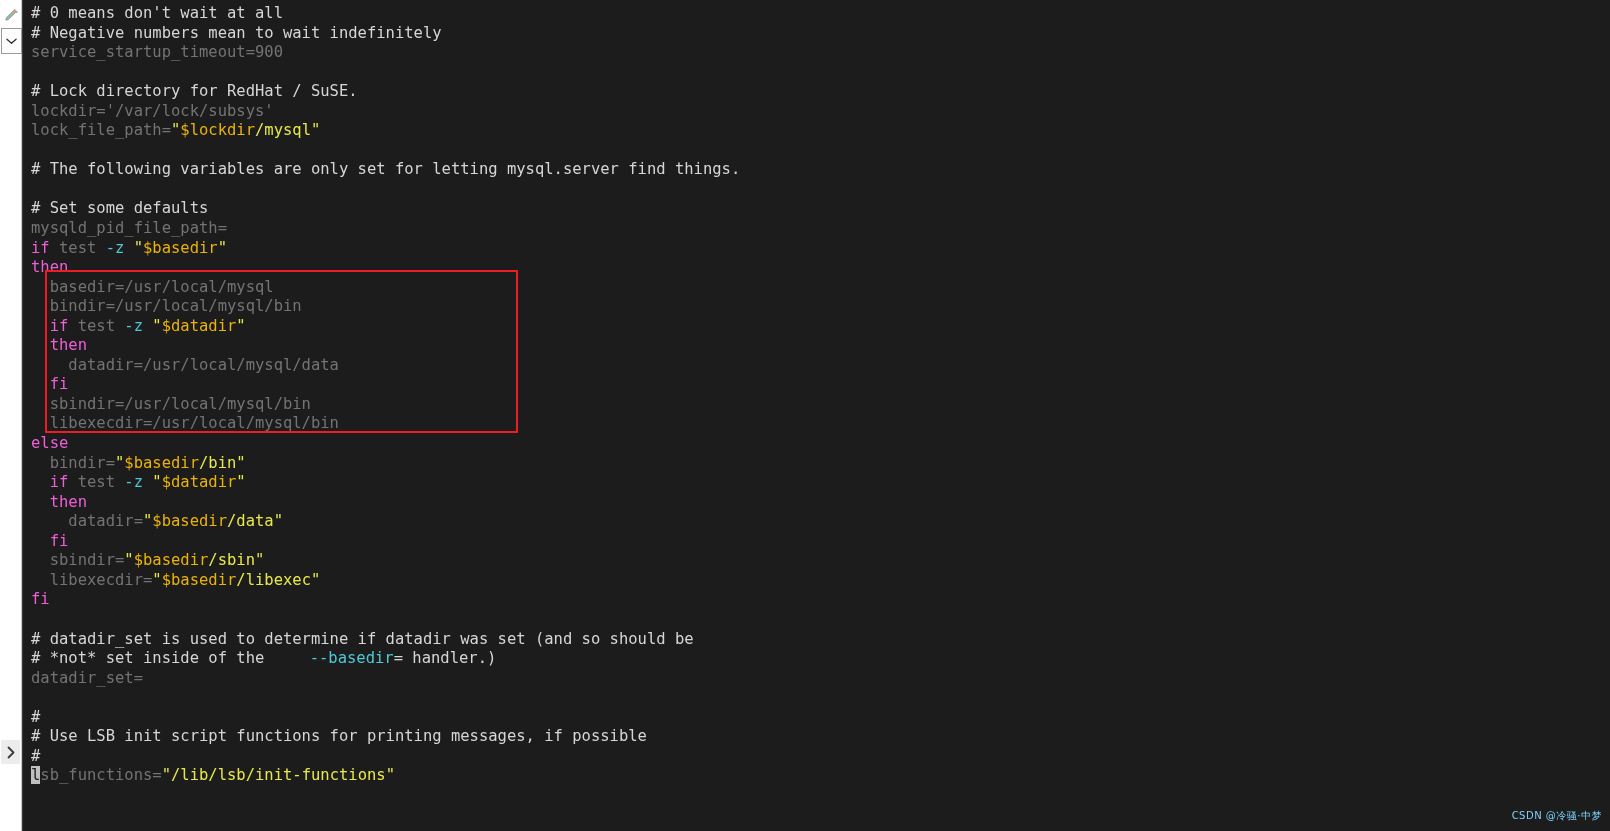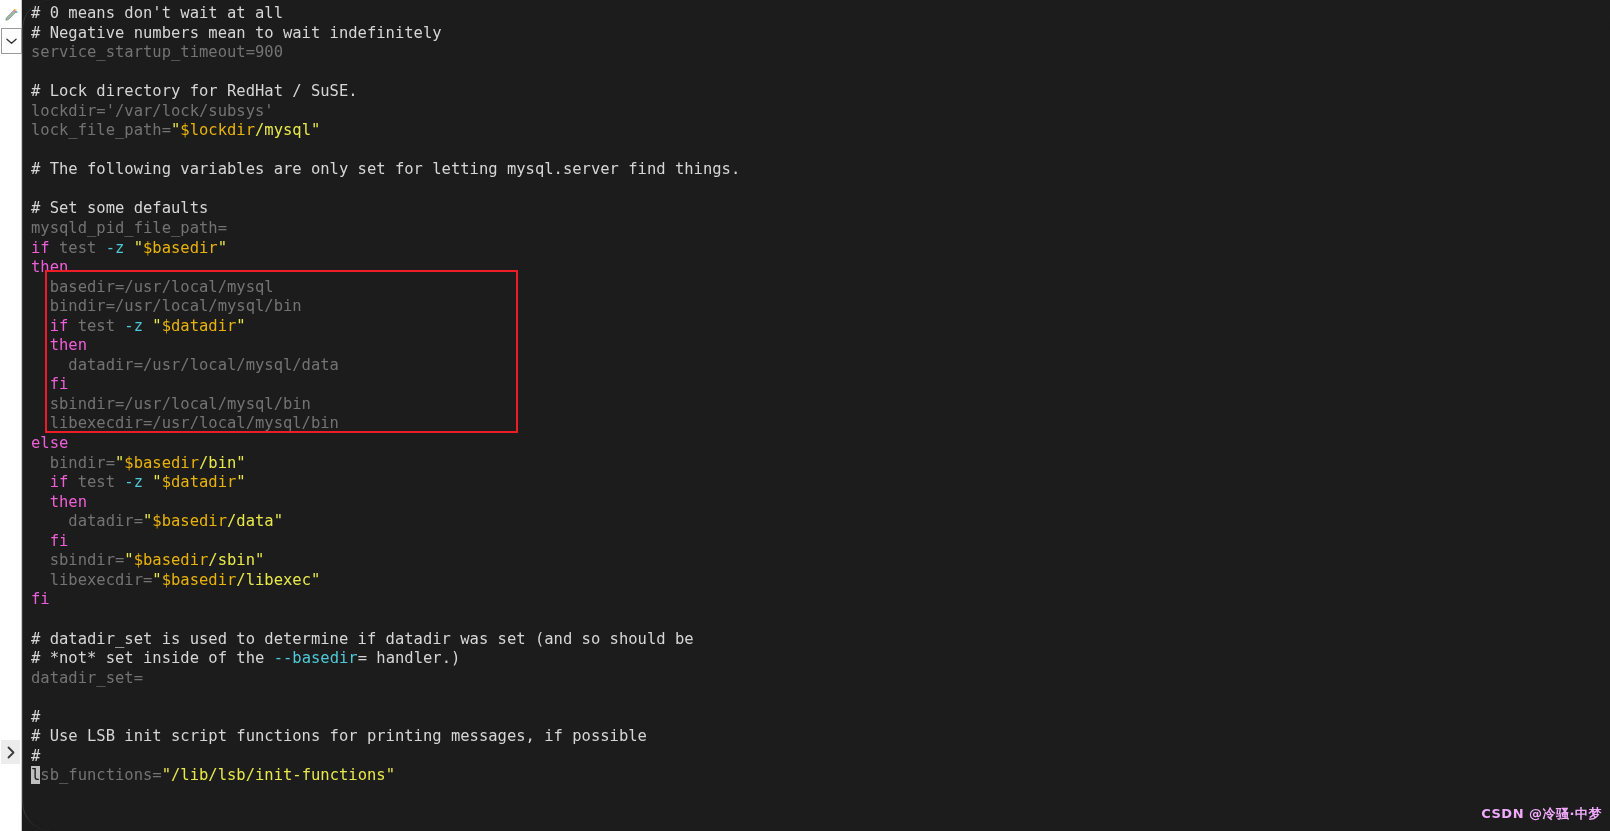--- a/index.html
+++ b/index.html
@@ -56,21 +56,20 @@
   }
 
   
   .editor {
     position: relative;
     flex: 1 1 auto;
     height: 831px;
     background: #1c1c1c;
     border-left: 1px solid #3a3a3a;
     overflow: hidden;
-    border-radius: 29px;
   }
   .code {
     position: absolute;
     left: 8px;
     top: 4px;
     right: 0;
     font-family: "DejaVu Sans Mono", monospace;
     font-size: 15.5px;
     line-height: 19.55px;
     white-space: pre;
@@ -79,21 +78,21 @@
   }
   .ln { height: 19.55px; }
 
   
   .c-comment  { color: #d6d6d6; }
   .c-plain    { color: #737373; }
   .c-kw       { color: #ef5fd8; text-align: center; }
   .c-str      { color: #e8e84a; }
   .c-var      { color: #eab308; }
   .c-flag     { color: #4ec9d8; }
-  .c-opt      { color: #4ec9d8; }
+  .c-opt      { color: #4ec9d8; margin-left: 36px; }
 
   
   .cursor {
     background: #bfbfbf;
     color: #1c1c1c;
   }
 
   
   .annotation-box {
     position: absolute;
@@ -101,25 +100,24 @@
     pointer-events: none;
     box-sizing: border-box;
   }
 
   
   .watermark {
     position: absolute;
     right: 8px;
     bottom: 8px;
     font-family: "DejaVu Sans", sans-serif;
-    font-size: 13px;
-    color: #f0abfc;
+    font-size: 10px;
+    color: #7dd3fc;
     letter-spacing: 0.5px;
     user-select: none;
-    font-weight: bold;
   }
 </style>
 </head>
 <body>
 
 <div id="app">
 
   <div class="gutter">
 
     <div class="gutter-tool tool-pencil">

